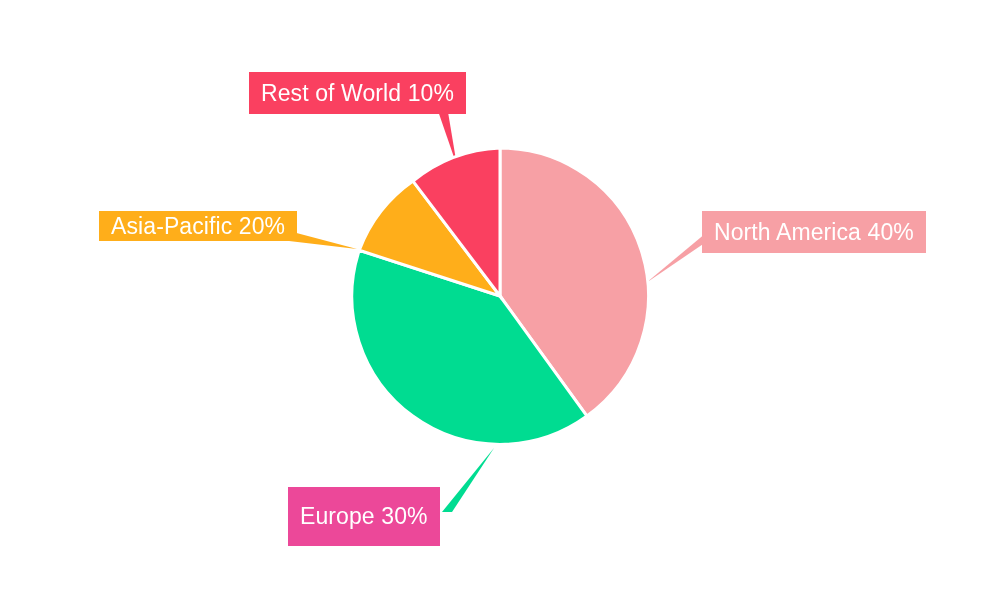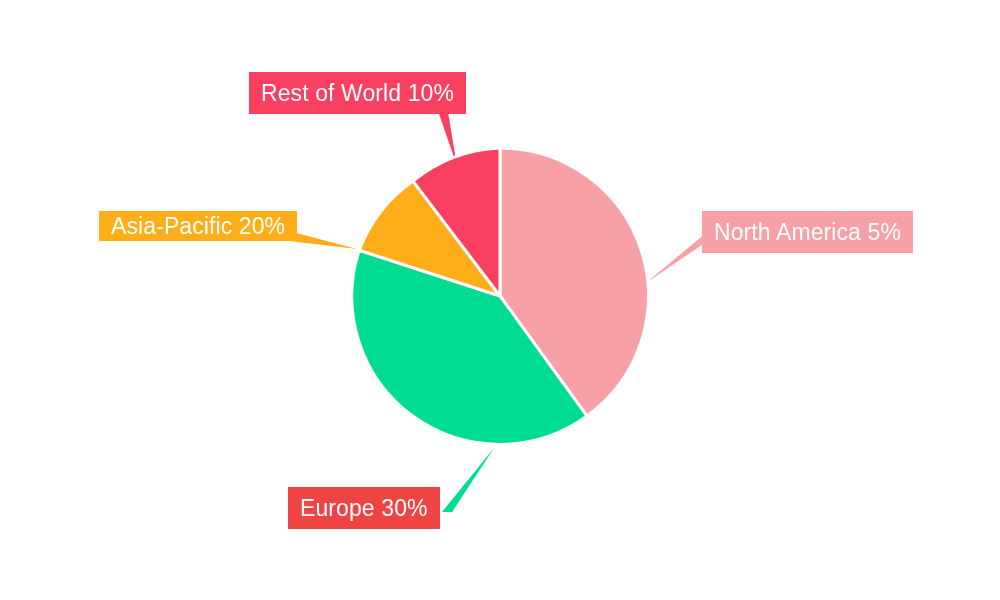--- a/index.html
+++ b/index.html
@@ -29,21 +29,21 @@
     box-sizing: border-box;
     color: #ffffff;
     font-size: 23px;
     font-family: "Liberation Sans", sans-serif;
     line-height: 1;
     white-space: nowrap;
     padding: 0 12px;
     letter-spacing: 0.1px;
   }
   #label-north-america { left: 702px; top: 211px; height: 42px; background: #F7A0A5; }
-  #label-europe        { left: 288px; top: 487px; height: 42px; background: #ef4444; }
+  #label-europe        { left: 288px; top: 487px; height: 59px; background: #ec4899; }
   #label-asia-pacific  { left: 99px;  top: 211px; height: 30px; background: #FFAE1A; }
   #label-rest-of-world { left: 221px; top: 72px;  height: 42px; background: #FA4060; margin-left: 28px; }
 </style>
 </head>
 <body>
 
 <div id="stage">
 
   <svg id="chart-svg" viewBox="0 0 1000 600">
 
@@ -59,21 +59,21 @@
       <path d="M 500 296 L 500 148 A 148 148 0 0 1 586.98 416.05 Z" fill="#F7A0A5" stroke="#ffffff" stroke-width="3"></path>
 
       <path d="M 500 296 L 586.98 416.05 A 148 148 0 0 1 359.26 250.27 Z" fill="#00DC91" stroke="#ffffff" stroke-width="3"></path>
 
       <path d="M 500 296 L 359.26 250.27 A 148 148 0 0 1 413.00 181.05 Z" fill="#FFAE1A" stroke="#ffffff" stroke-width="3"></path>
 
       <path d="M 500 296 L 413.00 181.05 A 148 148 0 0 1 500 148 Z" fill="#FA4060" stroke="#ffffff" stroke-width="3"></path>
     </g>
   </svg>
 
-  <div class="callout-label" id="label-north-america">North America 5%</div>
+  <div class="callout-label" id="label-north-america">North America 40%</div>
 
   <div class="callout-label" id="label-europe">Europe 30%</div>
 
   <div class="callout-label" id="label-asia-pacific">Asia-Pacific 20%</div>
 
   <div class="callout-label" id="label-rest-of-world">Rest of World 10%</div>
 
 </div>
 
 </body></html>

